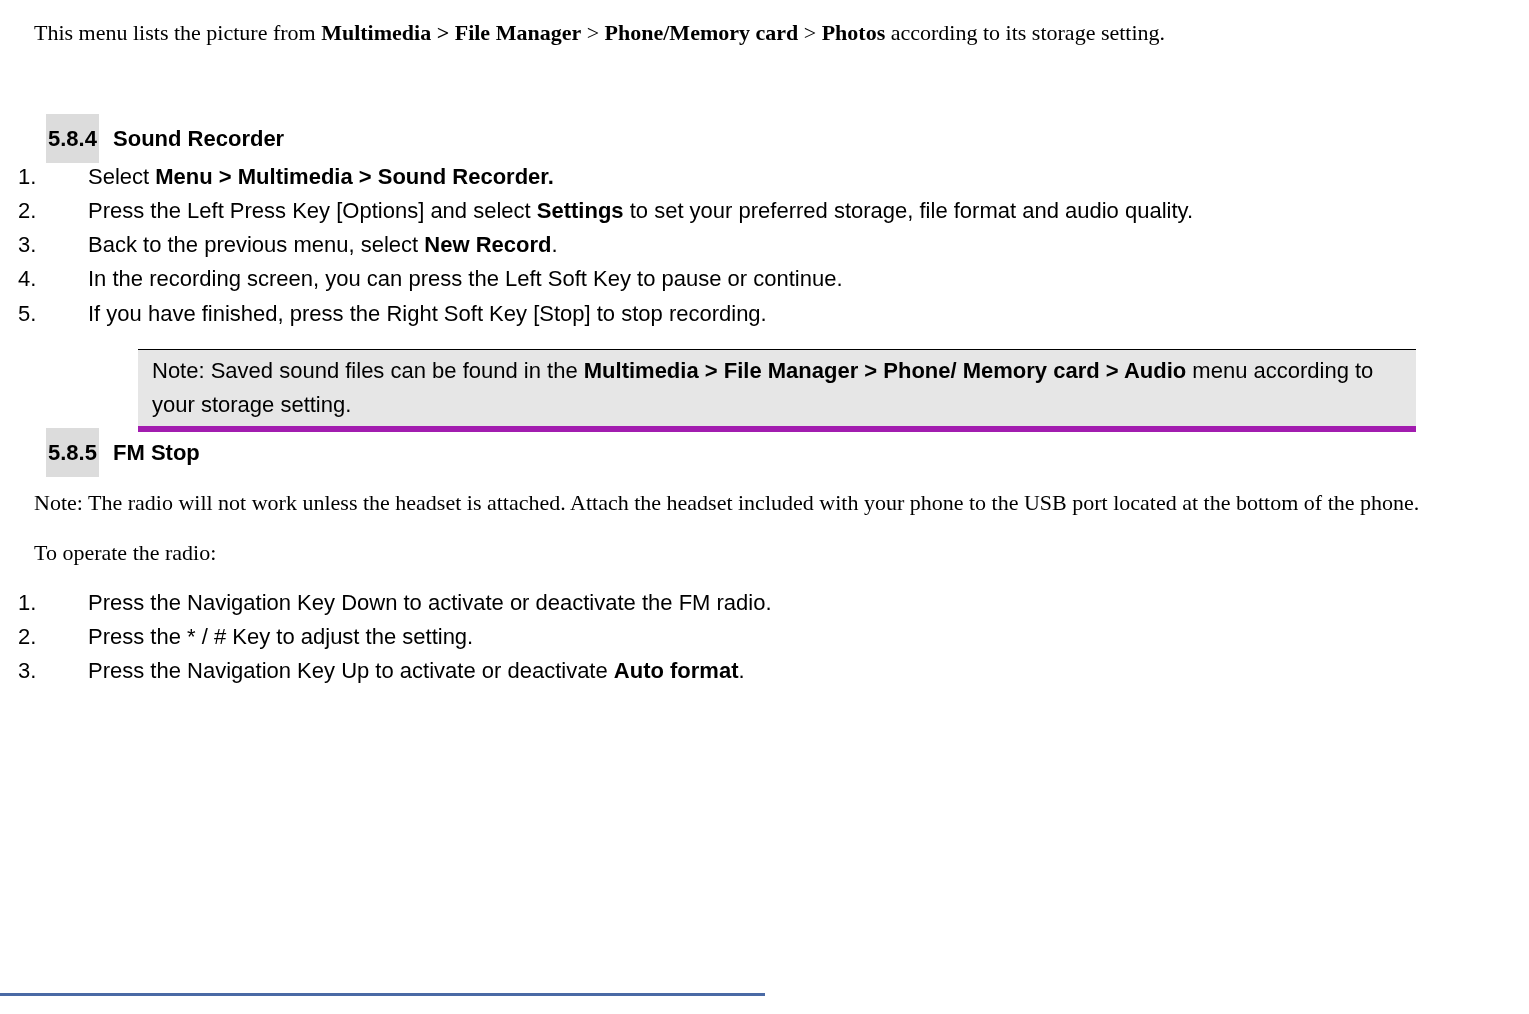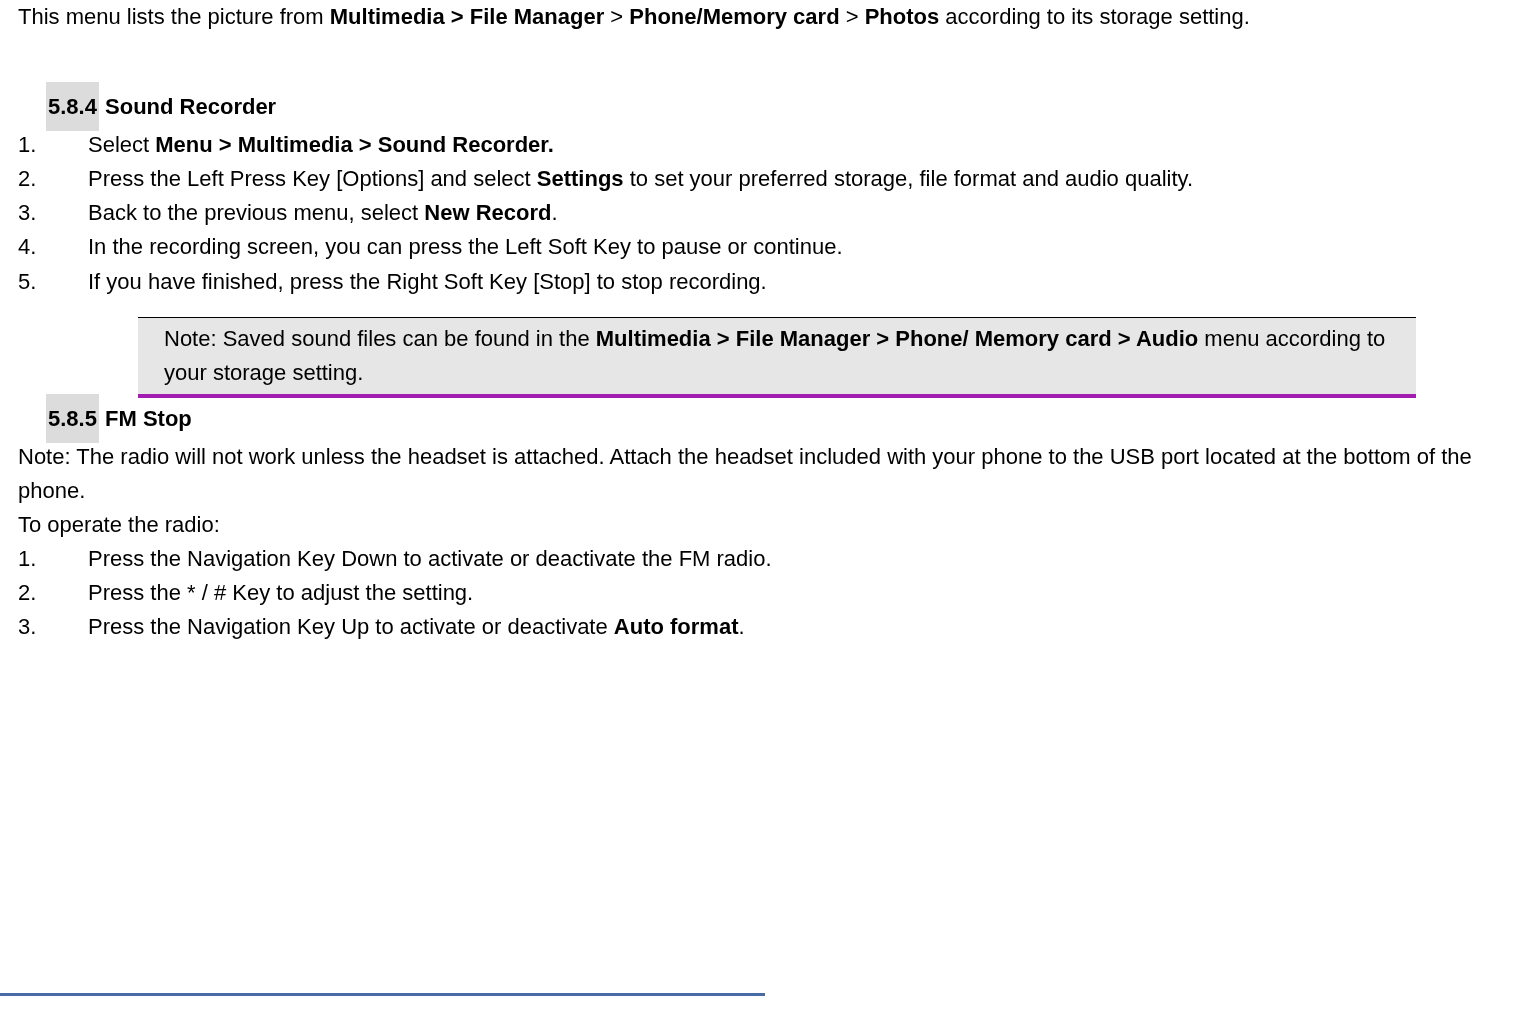--- a/index.html
+++ b/index.html
@@ -19,38 +19,38 @@
       font-weight: bold;
       padding: 12px 2px;
     }
     .heading {
       font-weight: bold;
       font-size: 22px;
       margin-top: 28px;
       margin-bottom: 4px;
       padding-left: 28px;
     }
-    .heading .title { font-weight: bold; }
-    .para { margin: 0; }
+    .heading .title { font-weight: bold; margin-left: 8px; }
+    .para { margin: 16px; font-family: Liberation Serif, serif; }
     .list-row {
       display: flex;
       align-items: baseline;
     }
     .list-num {
       width: 70px;
       flex: 0 0 70px;
     }
     .list-body { flex: 1; }
     .note-box {
       margin: 18px 4px 4px 120px;
       width: 1278px;
       border-top: 1px solid #000;
-      border-bottom: 4px solid #a21caf;
+      border-bottom: 6px solid #a21caf;
       background: #e6e6e6;
-      padding: 4px 10px 4px 26px;
+      padding: 4px 10px 4px 14px;
       box-sizing: border-box;
     }
     .spacer { height: 28px; }
     .footer-rule {
       position: fixed;
       left: 0;
       right: 0;
       bottom: 18px;
       height: 3px;
       width: 50%;

